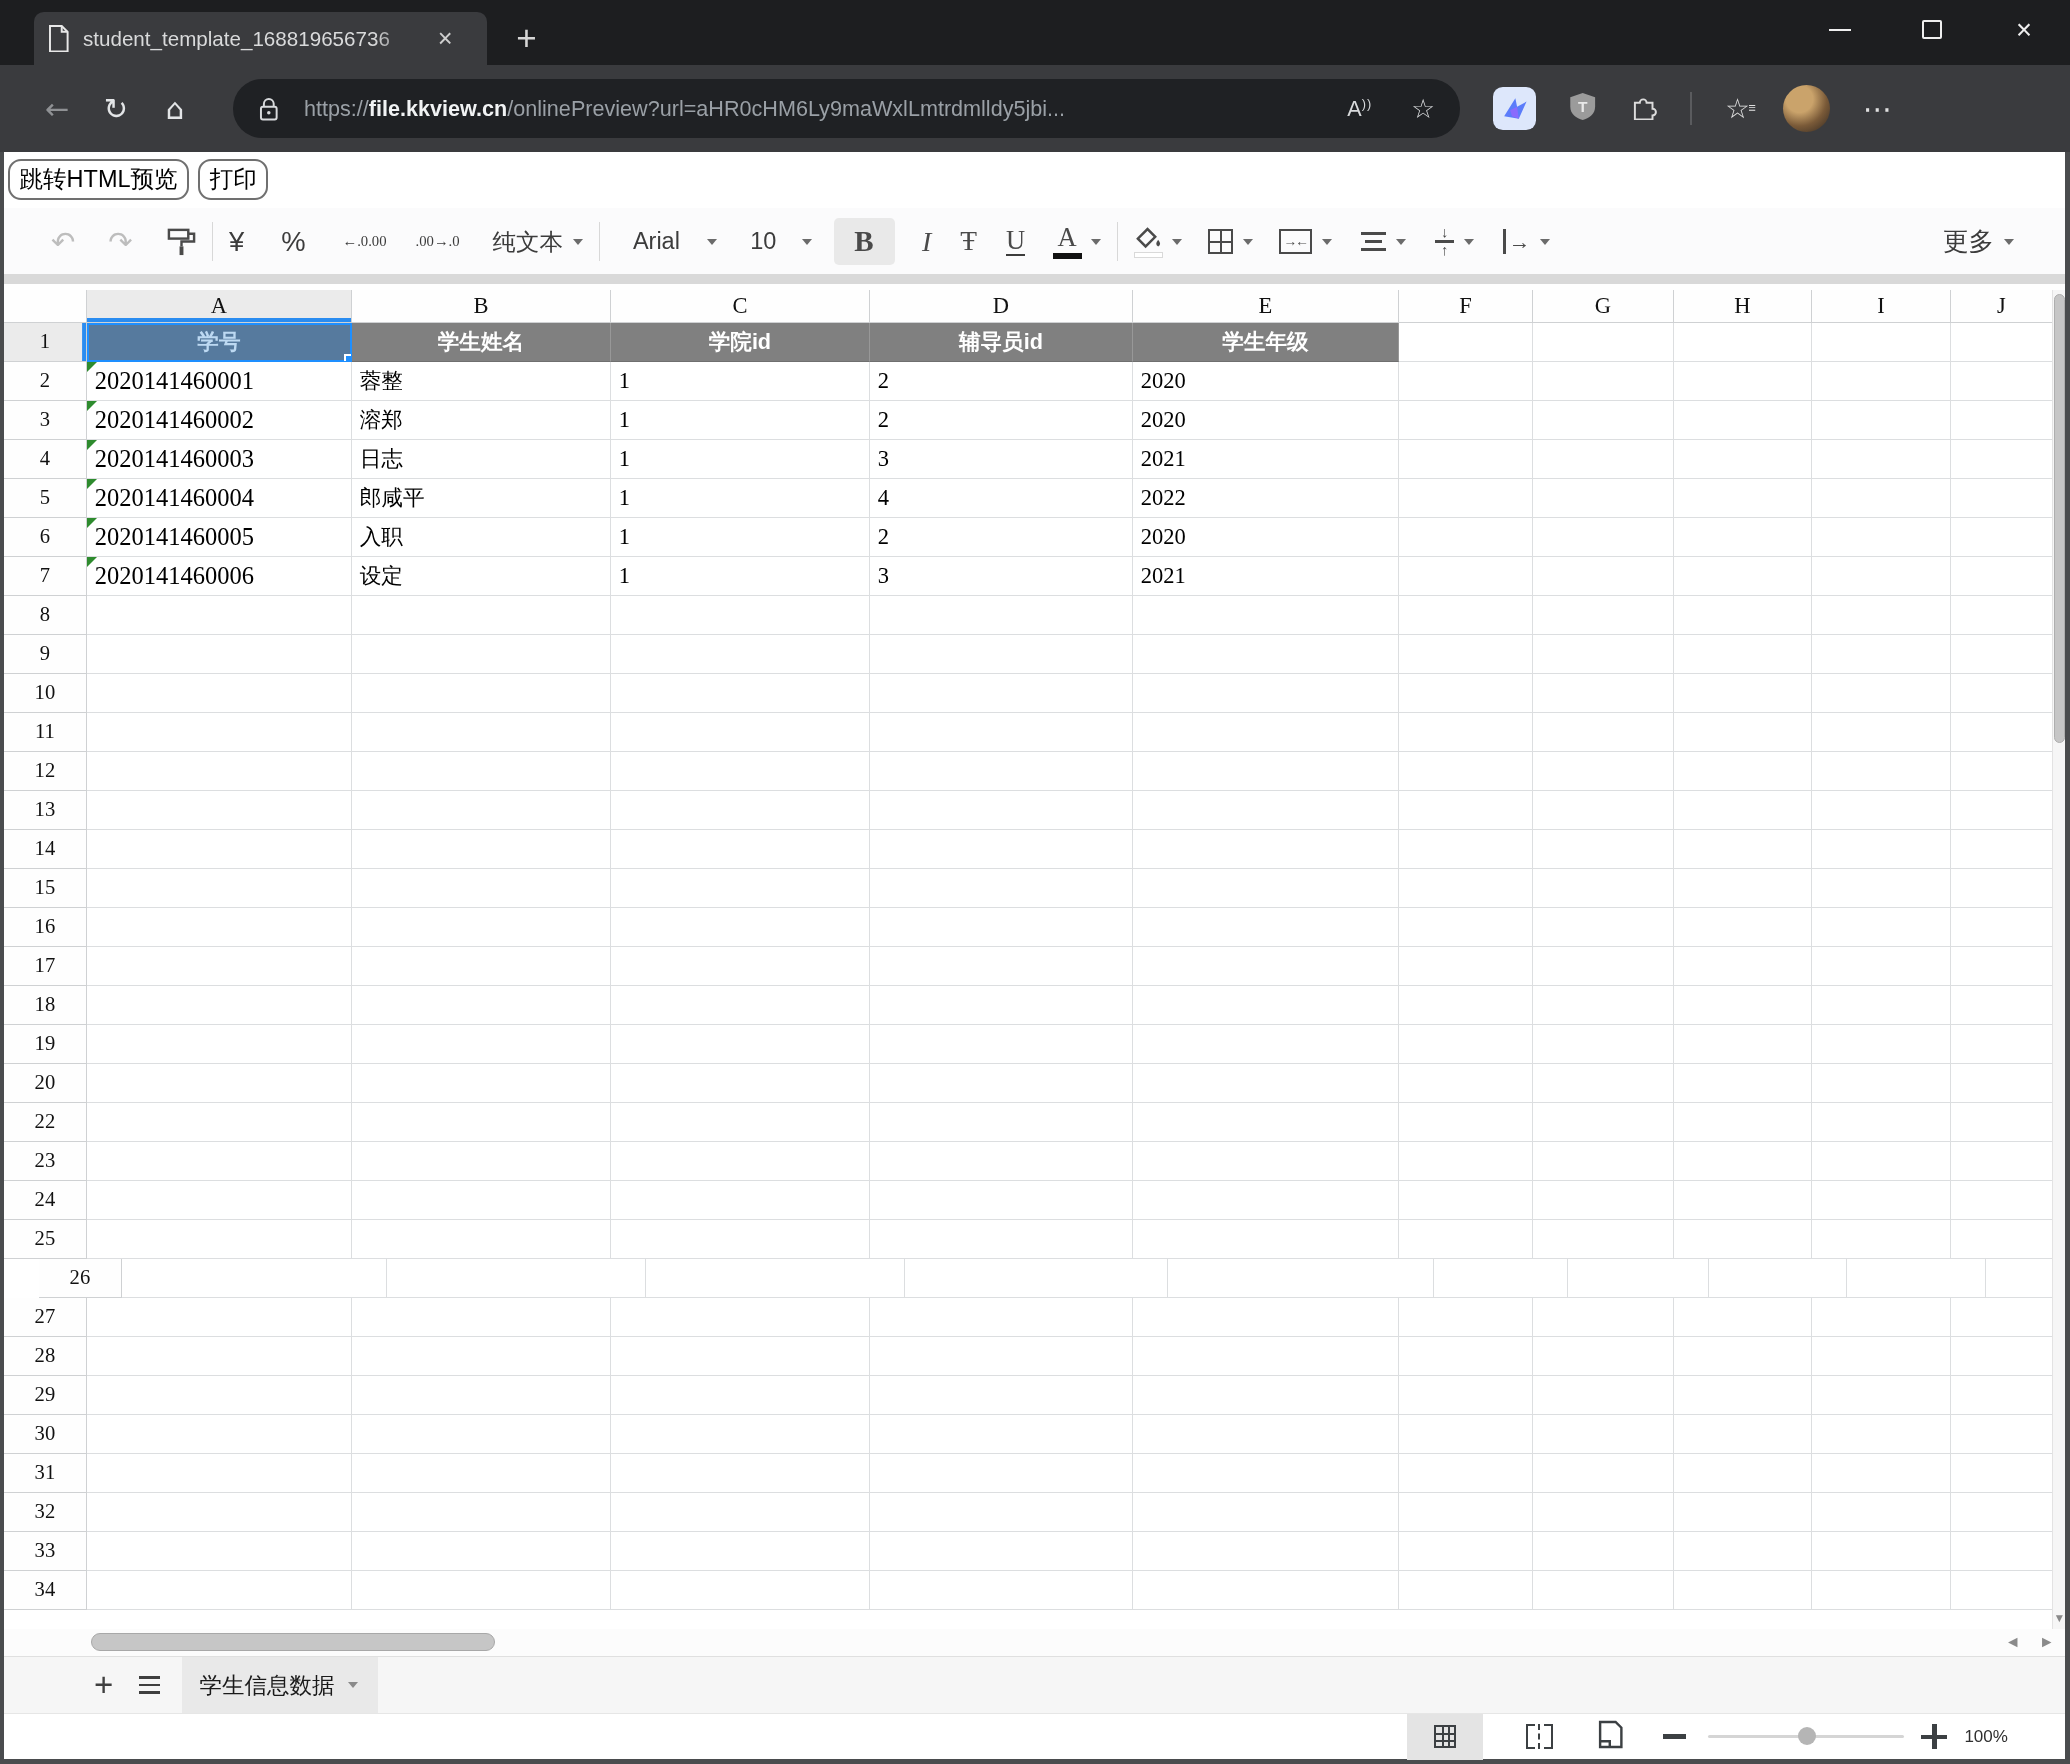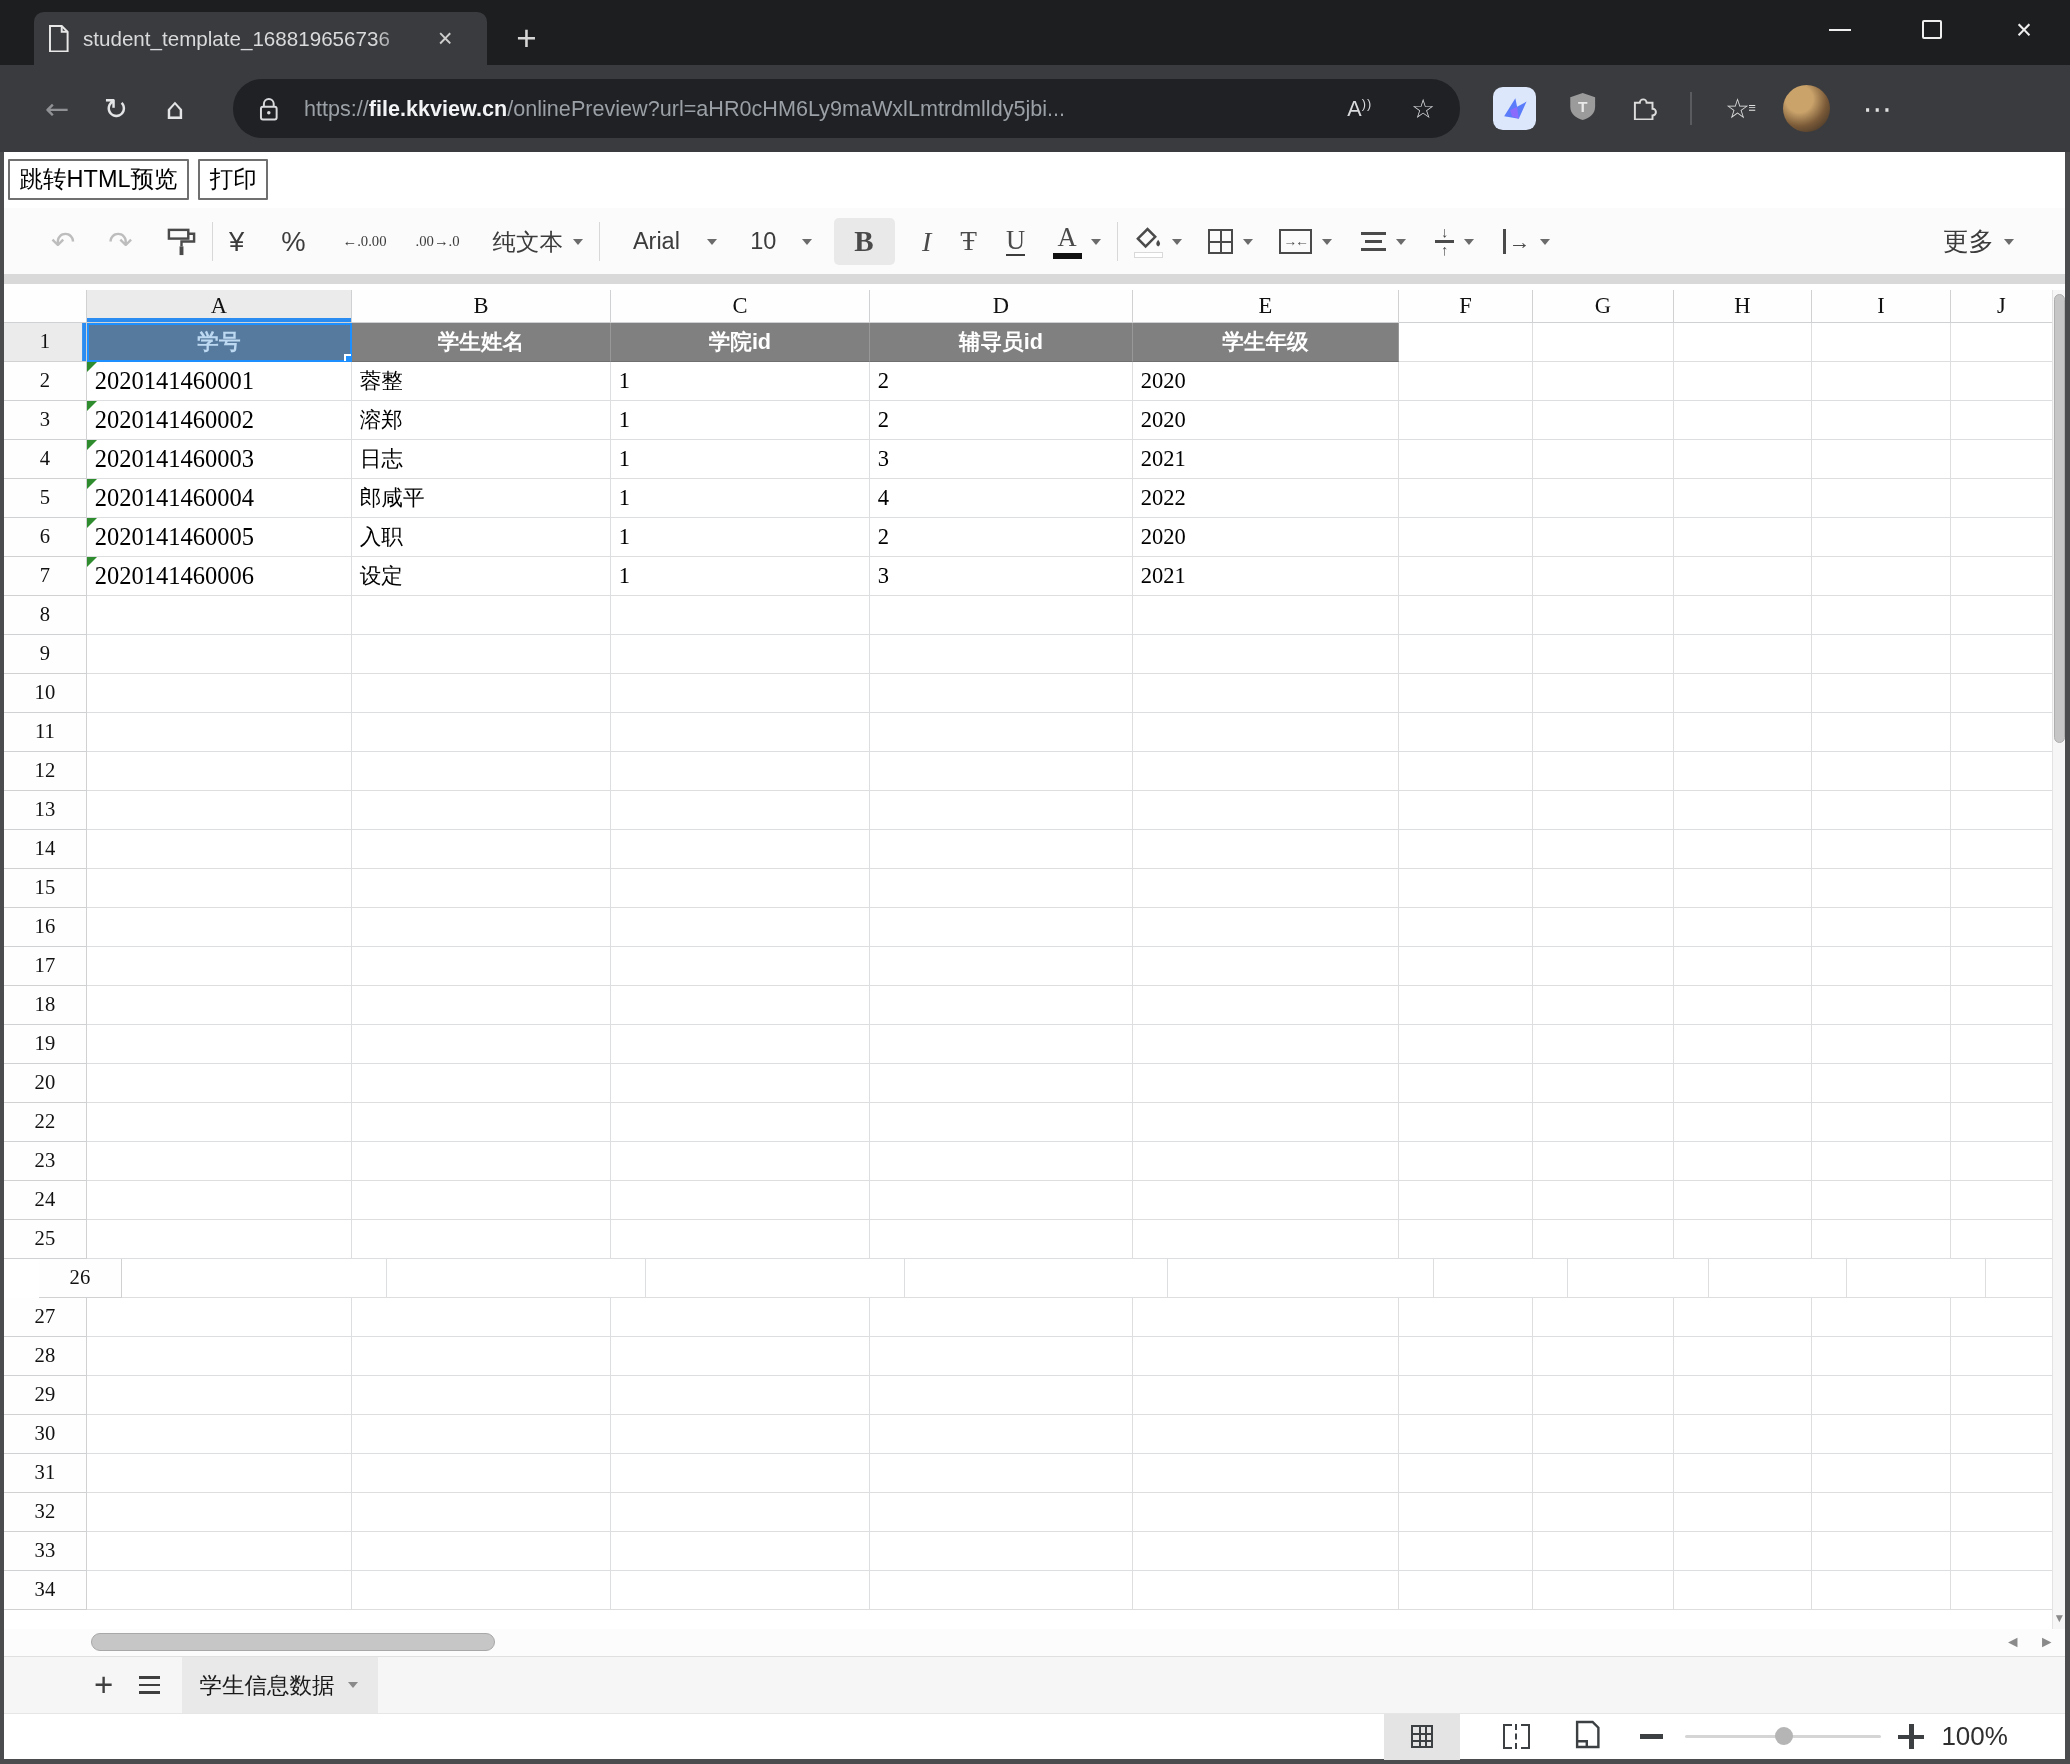--- a/index.html
+++ b/index.html
@@ -48,21 +48,21 @@
   .starlines i { position:absolute; right:-5.9px; top:8.8px; font-style:normal; font-size:12.7px; color:#e0e0e0; }
 
   
   #frameL { position:absolute; left:0; top:152px; width:3.9px;  height:1612px; background:#4a4c4e; }
   #frameR { position:absolute; left:2065px; top:152px; width:4.9px; height:1612px; background:#4a4c4e; }
   #frameB { position:absolute; left:0; top:1759px; width:2070px; height:4.9px; background:#4a4c4e; }
 
   
   #actionbar { position:absolute; top:152px; left:3.9px; width:2061px; height:56px; background:#fff; }
   .pgbtn { position:absolute; top:6.9px; height:41px; background:#fff; border:2px solid #707070;
-           border-radius:1px; font-size:23.5px; color:#000; padding:0 9.8px;
+           border-radius:13px; font-size:23.5px; color:#000; padding:0 9.8px;
            font-family:"Liberation Sans",sans-serif; }
   #btnpreview { left:3.9px; }
   #btnprint { left:194px; }
 
   
   #sstoolbar { position:absolute; top:208px; left:3.9px; width:2061px; height:67px; background:#fbfbfc;
                display:flex; align-items:center; color:#4a4a4a; }
   .ticon { flex:none; display:flex; align-items:center; justify-content:center; height:47px; }
   .tsep { flex:none; width:1px; height:39px; background:#d8d8d8; margin:0 15.7px; }
   .dis { color:#bdbdbd; }
@@ -159,21 +159,21 @@
   .pb-l { width:8.8px; height:25.5px; border:2px solid #3c4043; border-right:none; }
   .pb-m { width:0; height:25.5px; border-left:2px dashed #3c4043; }
   .pb-r { width:8.8px; height:25.5px; border:2px solid #3c4043; border-left:none; }
   #playout { margin-left:45px; }
   #zoomout { margin-left:39px; width:23.5px; height:4.9px; background:#3c4043; }
   #slider { margin-left:21.6px; position:relative; width:196px; height:3.9px; background:#d5d5d5; border-radius:2px; }
   #sliderthumb { position:absolute; left:90px; top:-7.8px; width:18.6px; height:18.6px; border-radius:50%; background:#b5b5b5; }
   #zoomin { margin-left:17.6px; position:relative; width:25.5px; height:25.5px; }
   #zoomin::before { content:""; position:absolute; top:10.8px; left:0; width:25.5px; height:4.9px; background:#3c4043; }
   #zoomin::after { content:""; position:absolute; left:10.8px; top:0; width:4.9px; height:25.5px; background:#3c4043; }
-  #zoomlabel { margin-left:17.6px; margin-right:57px; font-size:26px; color:#2f2f2f; }
+  #zoomlabel { margin-left:17.6px; margin-right:57px; font-size:17px; color:#2f2f2f; }
 </style>
 </head>
 <body>
 
 <div id="stage">
 
   <div id="tabstrip">
     <div id="tab">
       <svg class="docicon" width="21.6" height="27.4" viewBox="0 0 22 28">
         <path d="M2 1 h12 l6 6 v20 H2 Z" fill="none" stroke="#e8e8e8" stroke-width="2"></path>

